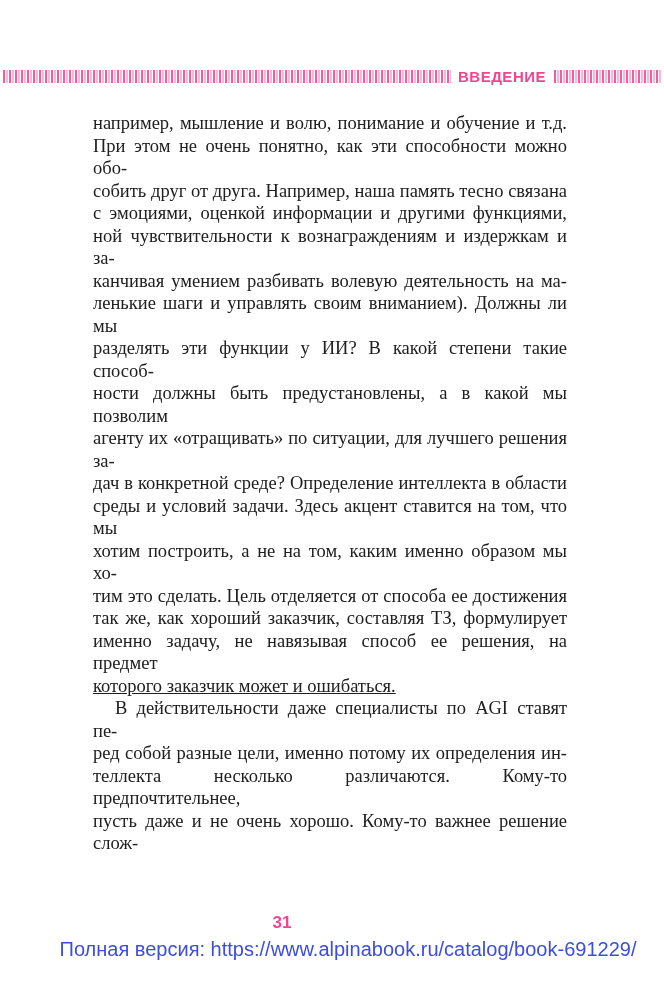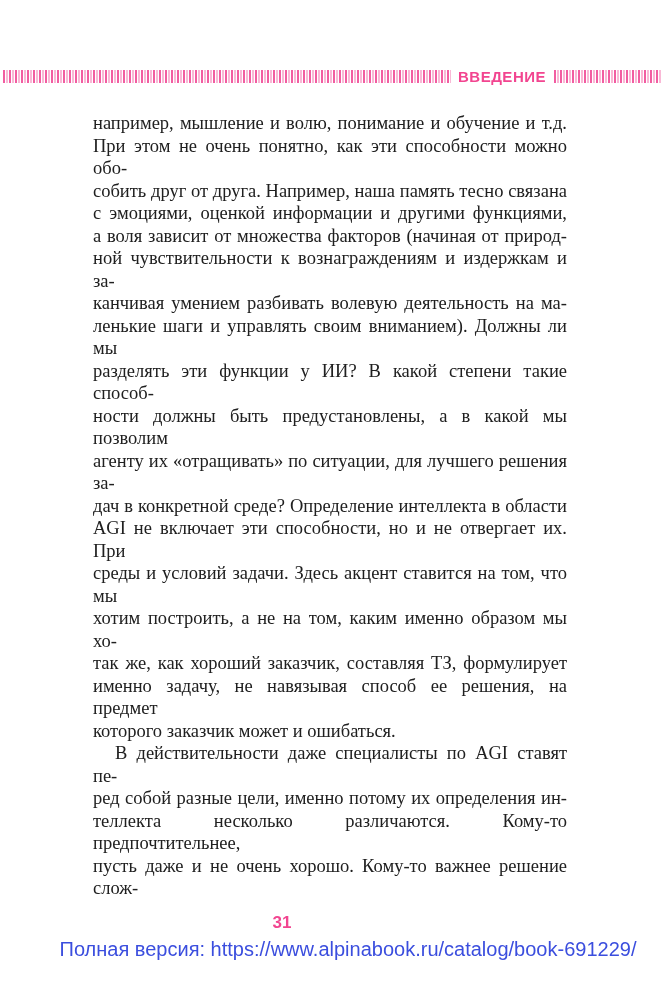--- a/index.html
+++ b/index.html
@@ -58,20 +58,21 @@
     color:var(--ink);
   }
   .line{
     text-align:justify;
     text-align-last:justify;
     white-space:normal;
   }
   .line.last{
     text-align:left;
     text-align-last:left;
+    text-decoration:underline;
   }
   .line.indent{
     text-indent:22px;
   }
   .page-number{
     position:absolute;
     top:913px;
     left:0;
     width:564px;
     text-align:center;
@@ -106,31 +107,30 @@
     <div class="header-title">ВВЕДЕНИЕ</div>
     <div class="stripe stripe-right"></div>
   </header>
 
   <main class="body-text">
       <div>
         <div class="line">например, мышление и волю, понимание и обучение и т.д.</div>
         <div class="line">При этом не очень понятно, как эти способности можно обо-</div>
         <div class="line">собить друг от друга. Например, наша память тесно связана</div>
         <div class="line">с эмоциями, оценкой информации и другими функциями,</div>
-        <div class="line">а воля зависит от множества факторов (начиная от природ-</div>
         <div class="line">ной чувствительности к вознаграждениям и издержкам и за-</div>
         <div class="line">канчивая умением разбивать волевую деятельность на ма-</div>
         <div class="line">ленькие шаги и управлять своим вниманием). Должны ли мы</div>
         <div class="line">разделять эти функции у ИИ? В какой степени такие способ-</div>
         <div class="line">ности должны быть предустановлены, а в какой мы позволим</div>
         <div class="line">агенту их «отращивать» по ситуации, для лучшего решения за-</div>
         <div class="line">дач в конкретной среде? Определение интеллекта в области</div>
-        <div class="line">AGI не включает эти способности, но и не отвергает их. При</div>
         <div class="line">среды и условий задачи. Здесь акцент ставится на том, что мы</div>
         <div class="line">хотим построить, а не на том, каким именно образом мы хо-</div>
+        <div class="line">тим это сделать. Цель отделяется от способа ее достижения</div>
         <div class="line">так же, как хороший заказчик, составляя ТЗ, формулирует</div>
         <div class="line">именно задачу, не навязывая способ ее решения, на предмет</div>
         <div class="line last">которого заказчик может и ошибаться.</div>
       </div>
       <div>
         <div class="line indent">В действительности даже специалисты по AGI ставят пе-</div>
         <div class="line">ред собой разные цели, именно потому их определения ин-</div>
         <div class="line">теллекта несколько различаются. Кому-то предпочтительнее,</div>
         <div class="line">пусть даже и не очень хорошо. Кому-то важнее решение слож-</div>
       </div>

